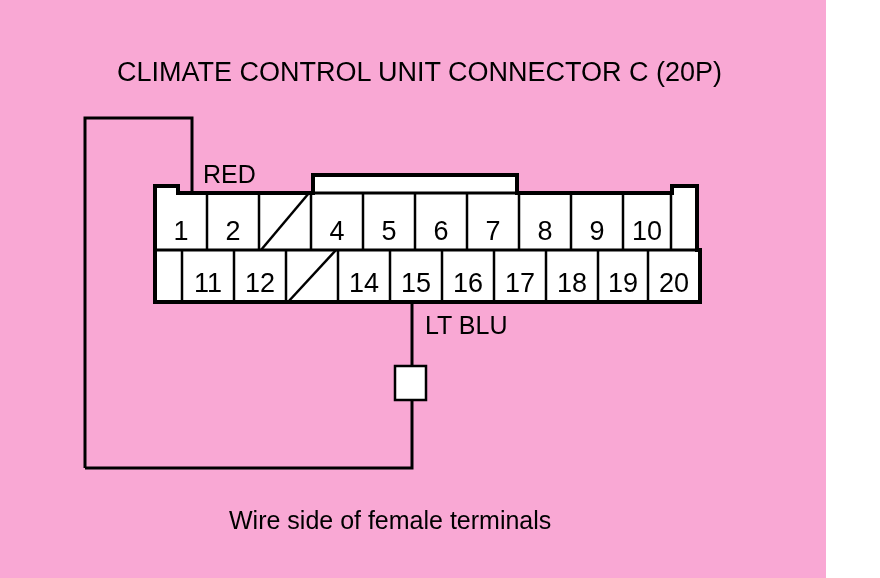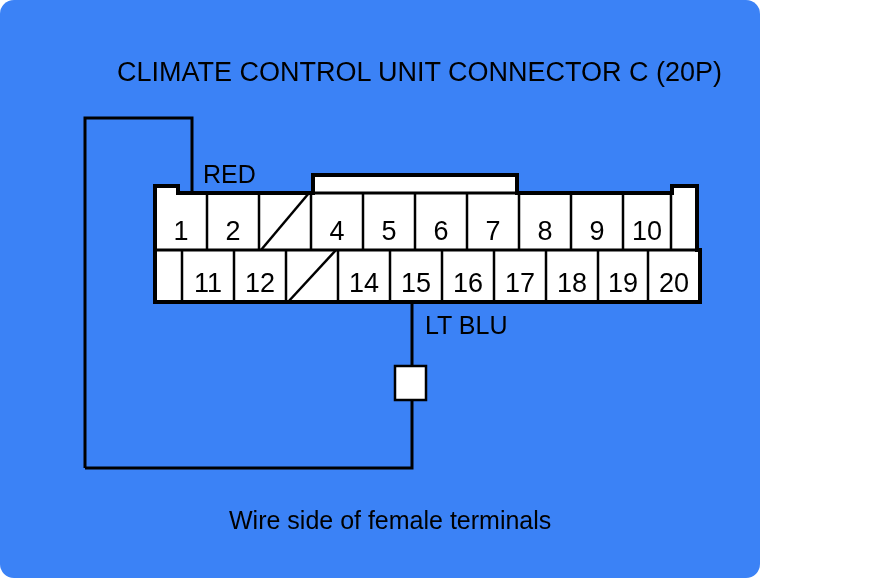--- a/index.html
+++ b/index.html
@@ -6,25 +6,24 @@
     margin: 0;
     padding: 0;
     background: #ffffff;
   }
   body {
     font-family: "Liberation Sans", sans-serif;
     color: #000000;
   }
   #page {
     position: relative;
-    width: 760px;
+    width: 826px;
     height: 578px;
-    background: #3b82f6;
+    background: #f9a8d4;
     overflow: hidden;
-    border-radius: 14px;
   }
   #diagram-svg {
     position: absolute;
     left: 0;
     top: 0;
     width: 880px;
     height: 578px;
   }
   .ttl {
     font-family: "Liberation Sans", sans-serif;

